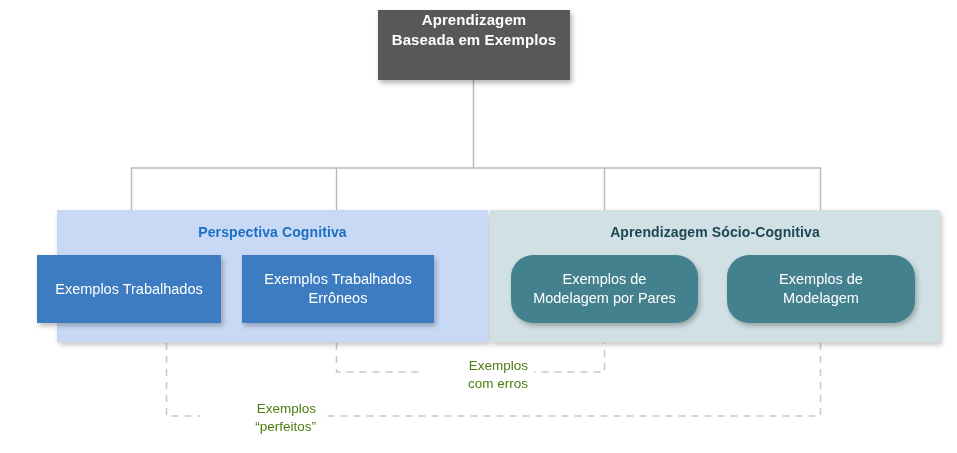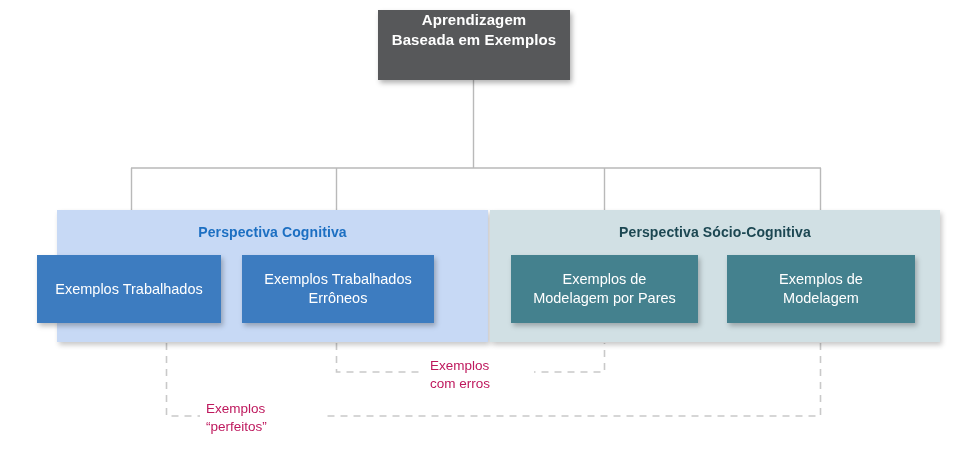--- a/index.html
+++ b/index.html
@@ -97,34 +97,34 @@
   }
   .leaf .leaf-label {
     color: #ffffff;
     font-size: 14.5px;
     line-height: 1.28;
     text-align: center;
     white-space: pre-line;
     padding: 0 8px;
   }
   .leaf.blue { background: #3d7cc0; }
-  .leaf.teal { background: #44818e; }
+  .leaf.teal { background: #44818e; border-radius: 22px; }
 
   .leaf.b1 { left: 37px;  width: 184px; }
   .leaf.b2 { left: 242px; width: 192px; }
   .leaf.t1 { left: 511px; width: 187px; }
   .leaf.t2 { left: 727px; width: 188px; }
 
   
   .edge-label {
     position: absolute;
     font-size: 13.5px;
     line-height: 1.3;
-    color: #be185d;
-    text-align: left;
+    color: #4d7c0f;
+    text-align: right;
     white-space: pre-line;
     background: #ffffff;
     padding: 0 6px;
   }
   .edge-label.erros    { left: 424px; top: 357px; width: 98px; }
   .edge-label.perfeitos{ left: 200px; top: 400px; width: 110px; }
 </style>
 </head>
 <body>
 
@@ -149,21 +149,21 @@
   <div class="root-node">
     <div class="root-label">Aprendizagem
 Baseada em Exemplos</div>
   </div>
 
   <div class="perspective cognitive">
     <div class="perspective-title">Perspectiva Cognitiva</div>
   </div>
 
   <div class="perspective socio">
-    <div class="perspective-title">Perspectiva Sócio-Cognitiva</div>
+    <div class="perspective-title">Aprendizagem Sócio-Cognitiva</div>
   </div>
 
   <div class="leaf blue b1">
     <div class="leaf-label">Exemplos Trabalhados</div>
   </div>
 
   <div class="leaf blue b2">
     <div class="leaf-label">Exemplos Trabalhados
 Errôneos</div>
   </div>

